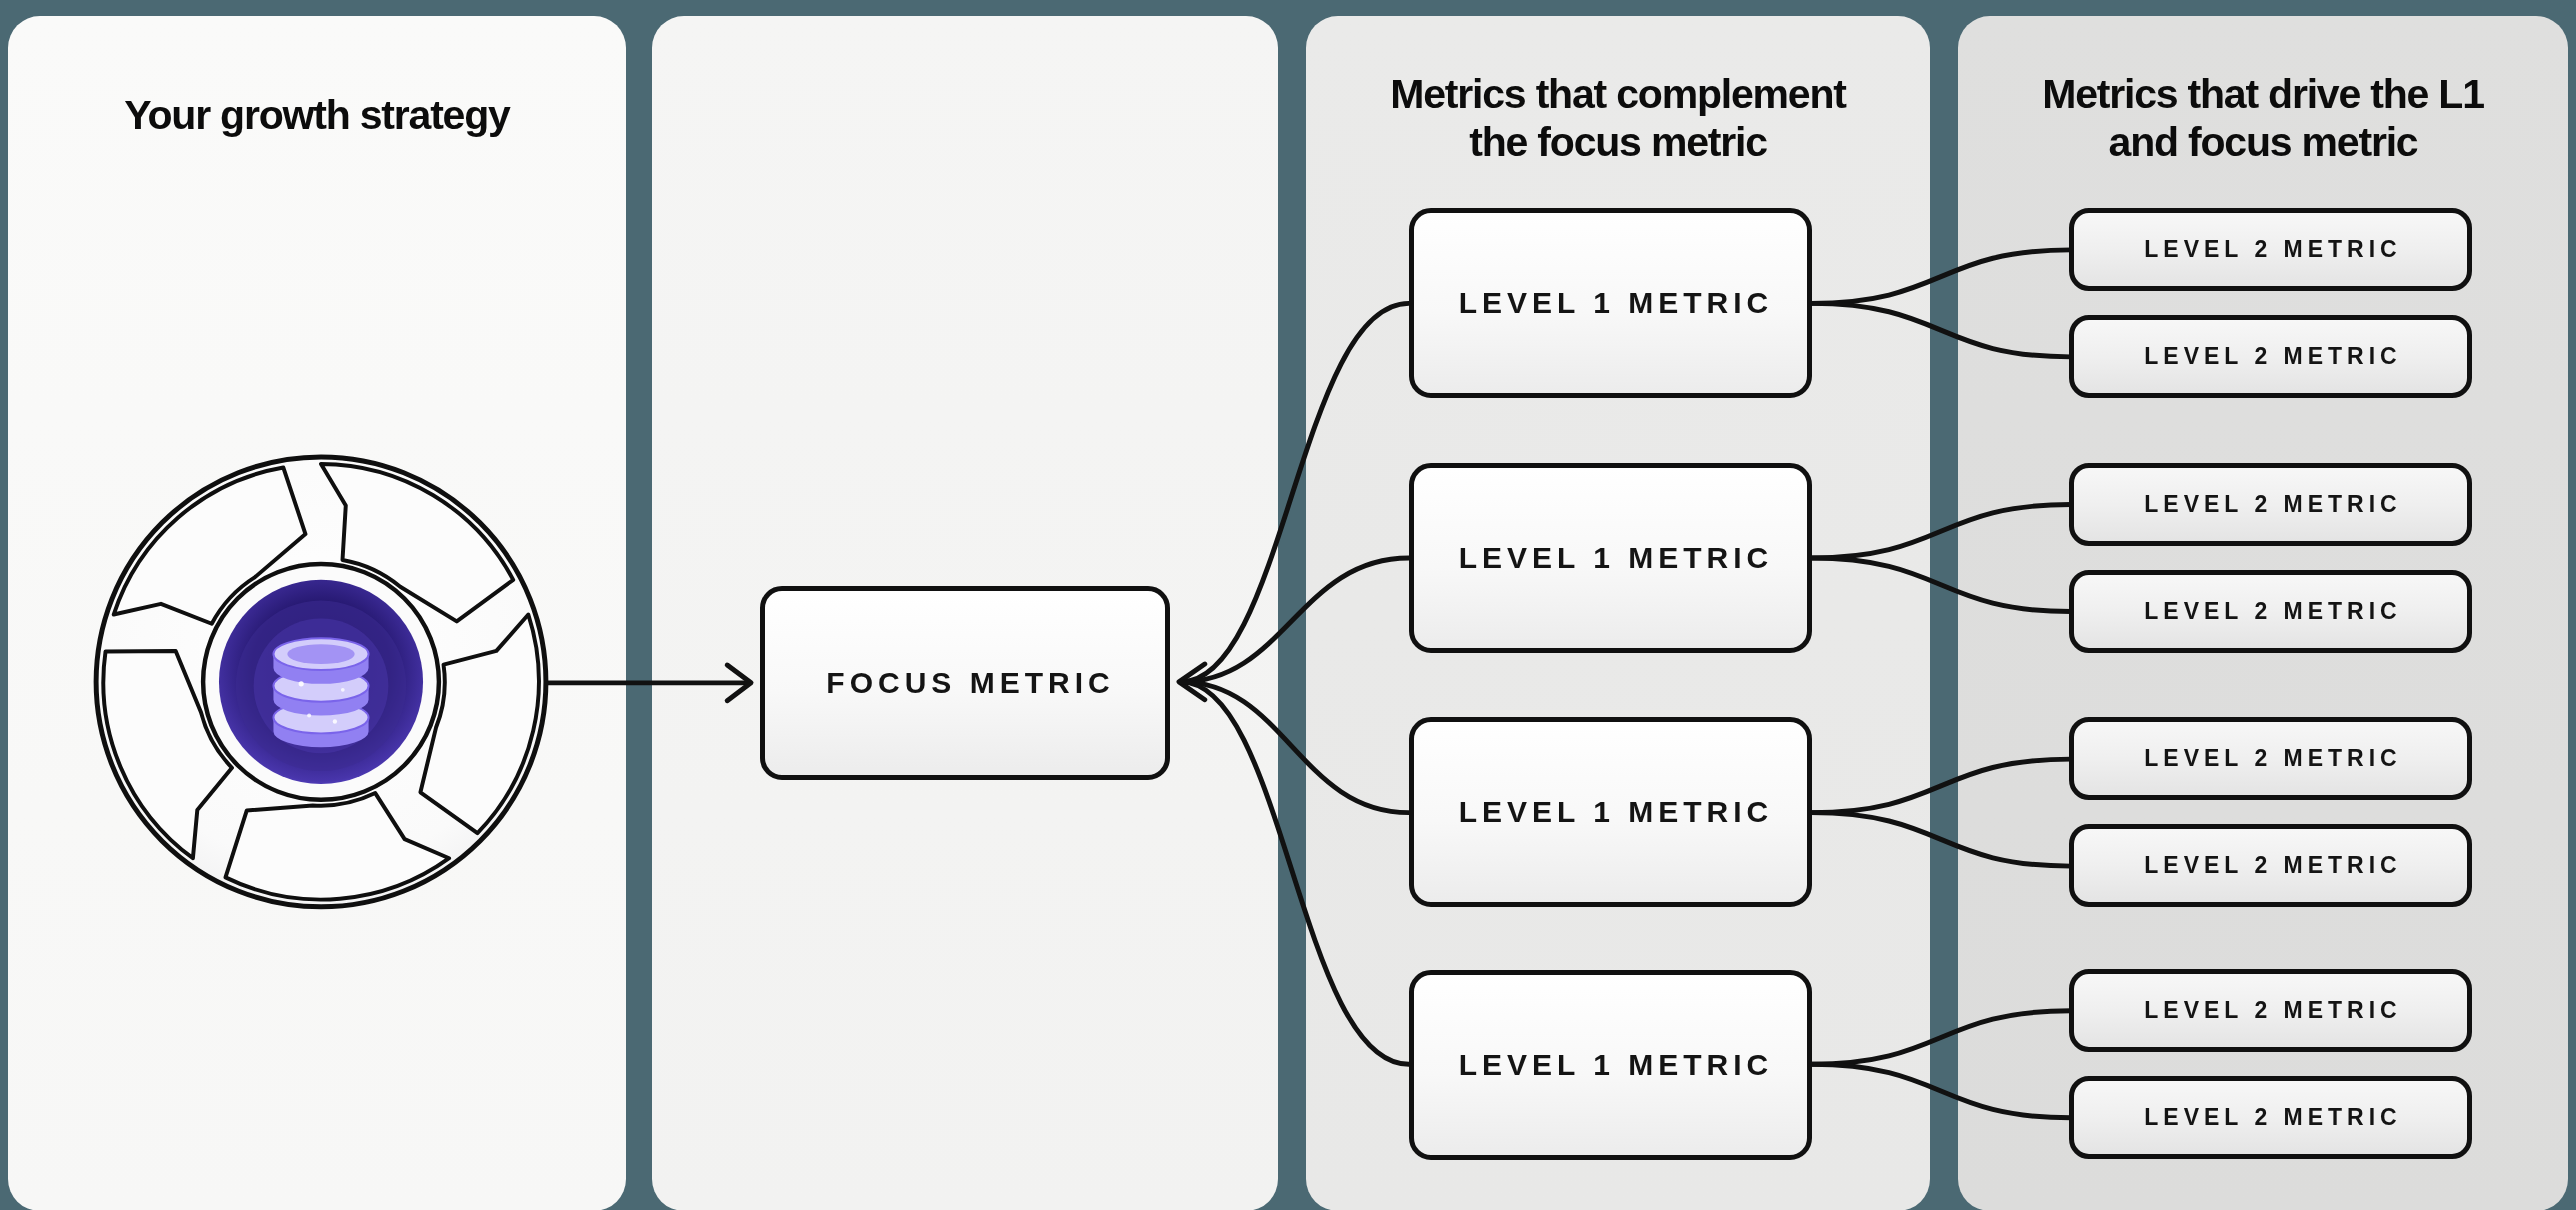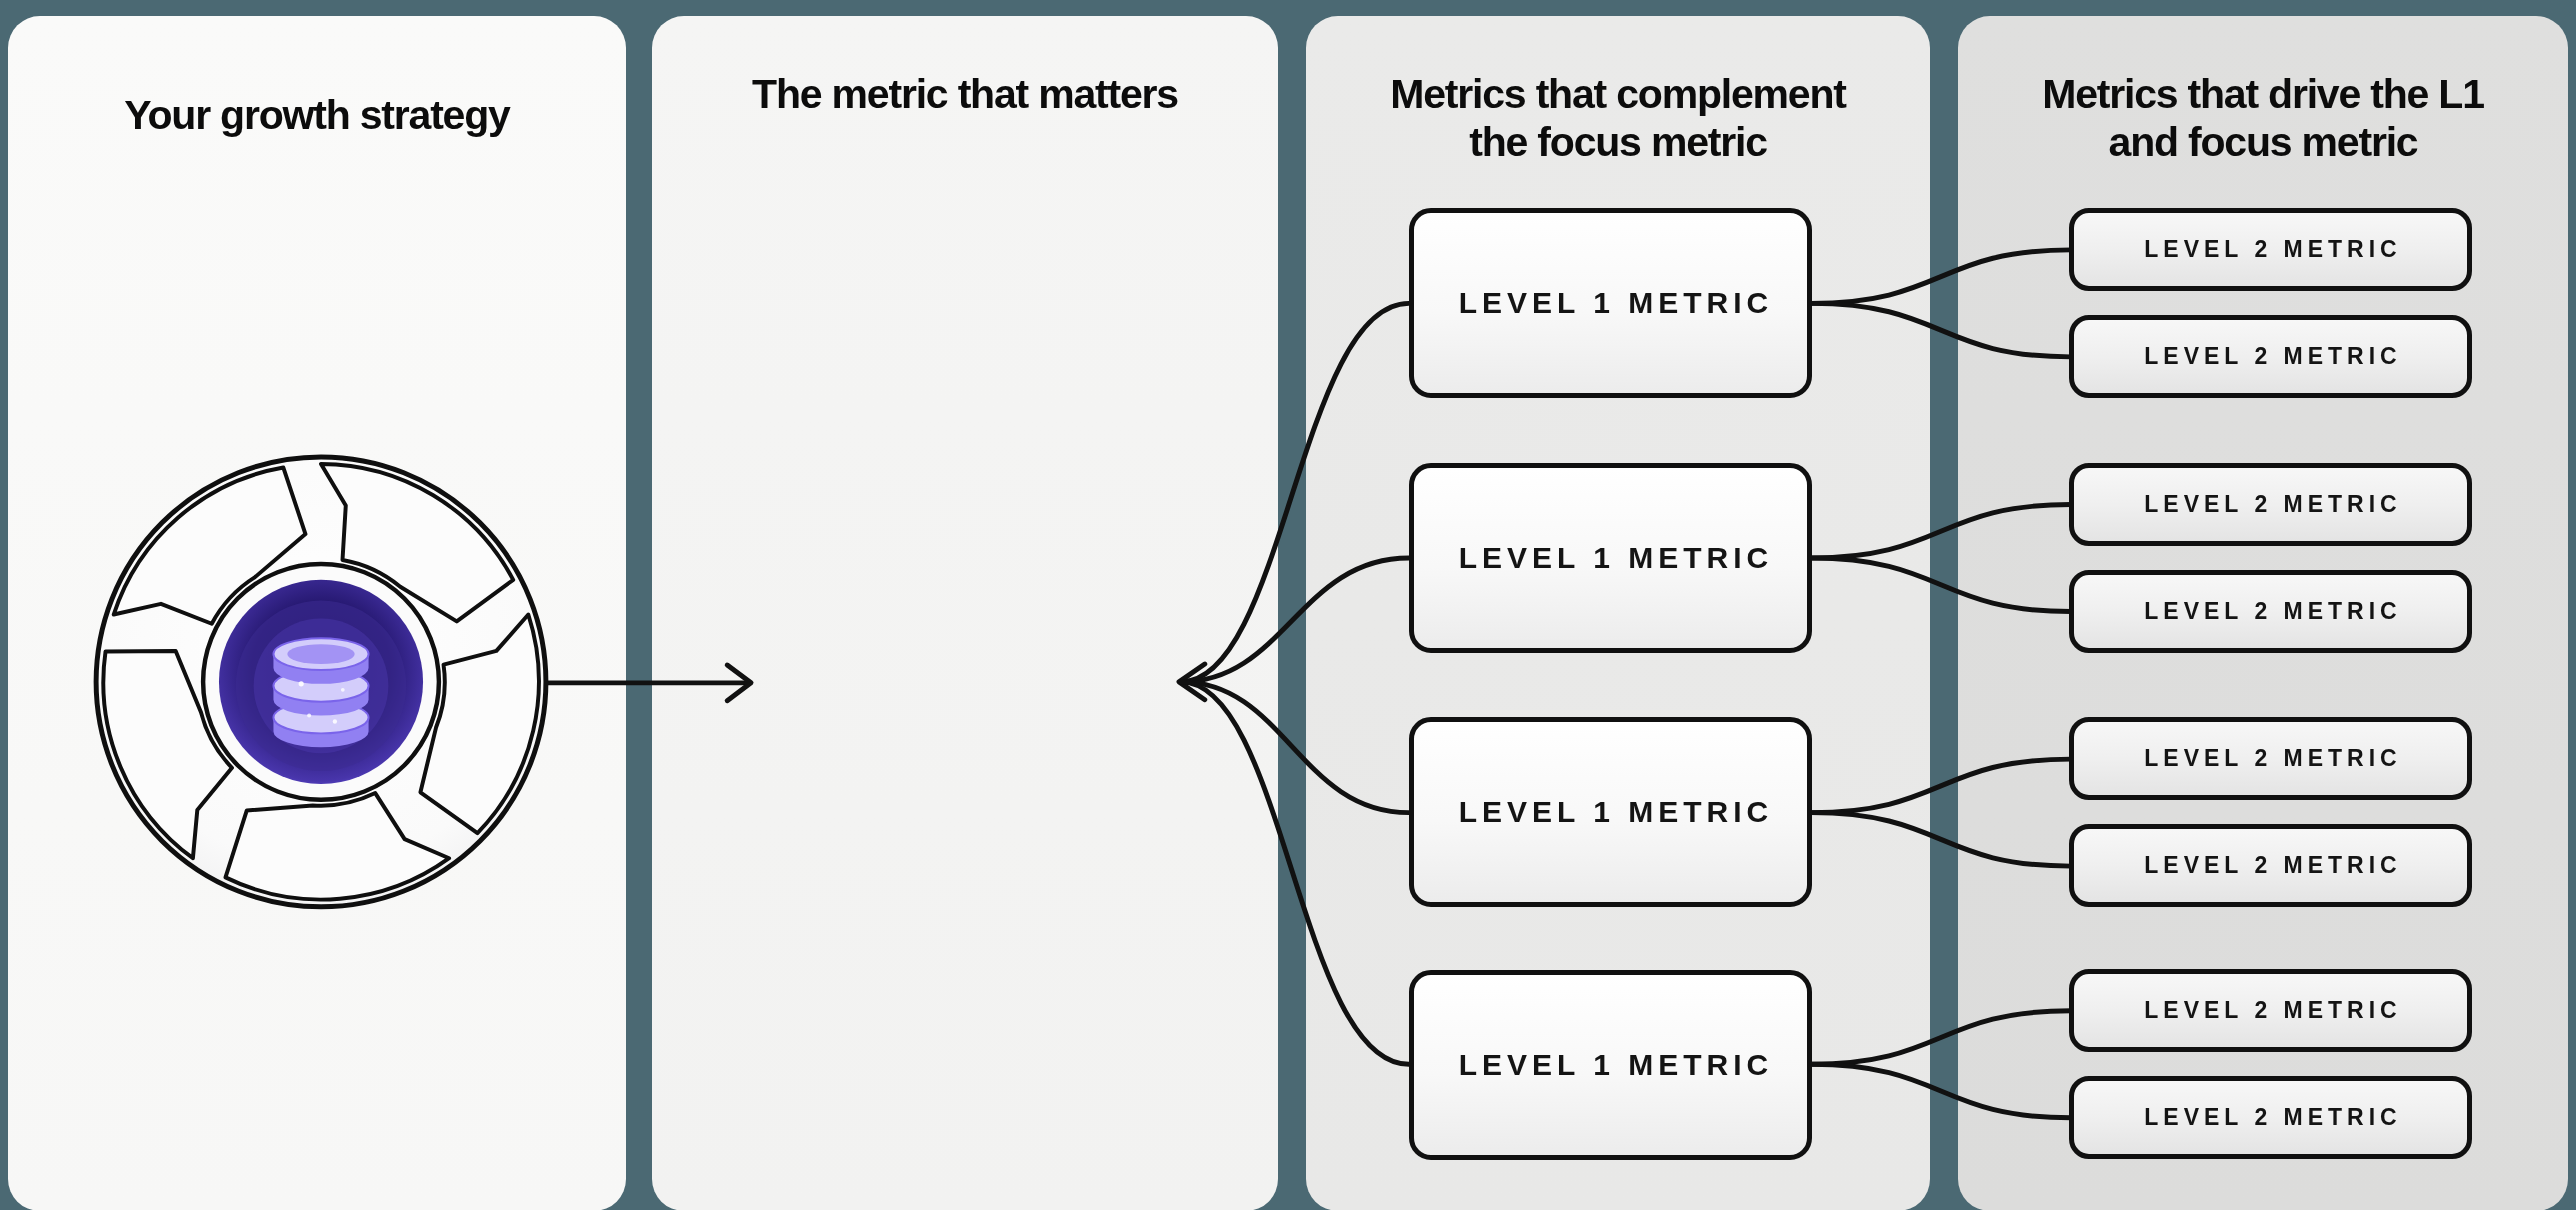--- a/index.html
+++ b/index.html
@@ -68,21 +68,20 @@
 <div id="stage">
 
   <div class="panel panel-1">
     <h2 class="panel-title">
       <span class="title-line">Your growth strategy</span>
     </h2>
   </div>
 
   <div class="panel panel-2">
     <h2 class="panel-title">
-      <span class="title-line">The metric that matters</span>
     </h2>
   </div>
 
   <div class="panel panel-3">
     <h2 class="panel-title">
       <span class="title-line">Metrics that complement</span>
       <span class="title-line">the focus metric</span>
     </h2>
   </div>
 
@@ -159,20 +158,23 @@
         <ellipse cx="0" cy="-32" rx="34" ry="10" fill="#a393f4"></ellipse>
 
         <circle cx="-20" cy="-2" r="2.6" fill="#ffffff" opacity="0.9"></circle>
         <circle cx="14" cy="36" r="2.2" fill="#ffffff" opacity="0.85"></circle>
         <circle cx="22" cy="4" r="1.9" fill="#ffffff" opacity="0.8"></circle>
         <circle cx="-12" cy="30" r="2.0" fill="#ffffff" opacity="0.8"></circle>
       </g>
     </g>
   </svg>
 
+  <div class="metric-box big-box focus-box">
+    <span>FOCUS METRIC</span>
+  </div>
 
   <div class="metric-box big-box l1-box" style="top:200px;">
     <span>LEVEL 1 METRIC</span>
   </div>
   <div class="metric-box big-box l1-box" style="top:455px;">
     <span>LEVEL 1 METRIC</span>
   </div>
   <div class="metric-box big-box l1-box" style="top:709px;">
     <span>LEVEL 1 METRIC</span>
   </div>

